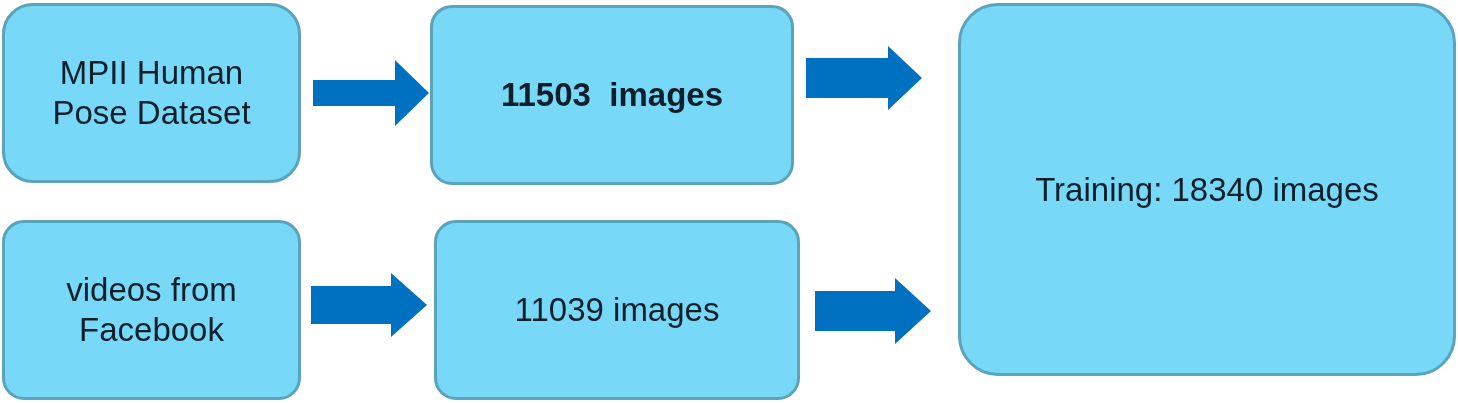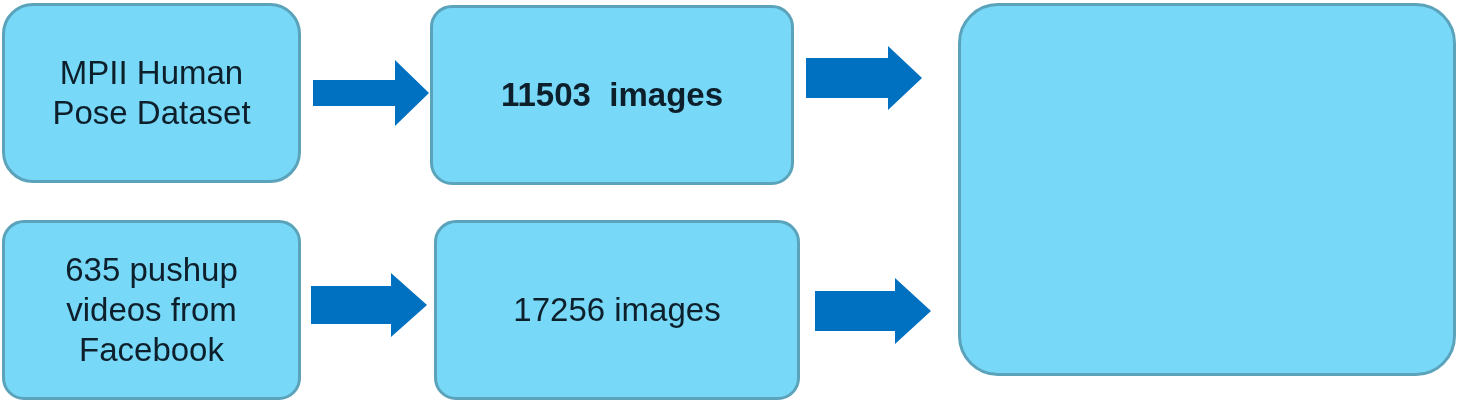--- a/index.html
+++ b/index.html
@@ -27,31 +27,31 @@
 
 <div class="box" style="left:430px;top:5px;width:364px;height:180px;font-weight:bold;">
   <div class="t" style="white-space:pre;">11503  images</div>
 </div>
 
 <svg class="arrow" style="left:806px;top:46px;" width="116" height="64" viewBox="0 0 116 64">
   <polygon points="0,12 82,12 82,0 116,32 82,64 82,52 0,52" fill="#0070c0"></polygon>
 </svg>
 
 <div class="box" style="left:2px;top:220px;width:299px;height:180px;">
-  <div class="t">635 pushup</div>
   <div class="t">videos from</div>
   <div class="t">Facebook</div>
 </div>
 
 <svg class="arrow" style="left:311px;top:273px;" width="116" height="64" viewBox="0 0 116 64">
   <polygon points="0,13 80,13 80,0 116,32 80,64 80,51 0,51" fill="#0070c0"></polygon>
 </svg>
 
 <div class="box" style="left:434px;top:220px;width:366px;height:180px;">
-  <div class="t">17256 images</div>
+  <div class="t">11039 images</div>
 </div>
 
 <svg class="arrow" style="left:815px;top:278px;" width="116" height="66" viewBox="0 0 116 66">
   <polygon points="0,13 80,13 80,0 116,33 80,66 80,53 0,53" fill="#0070c0"></polygon>
 </svg>
 
 <div class="box big" style="left:958px;top:3px;width:498px;height:373px;border-radius:40px;">
+  <div class="t">Training: 18340 images</div>
 </div>
 
 </body></html>

